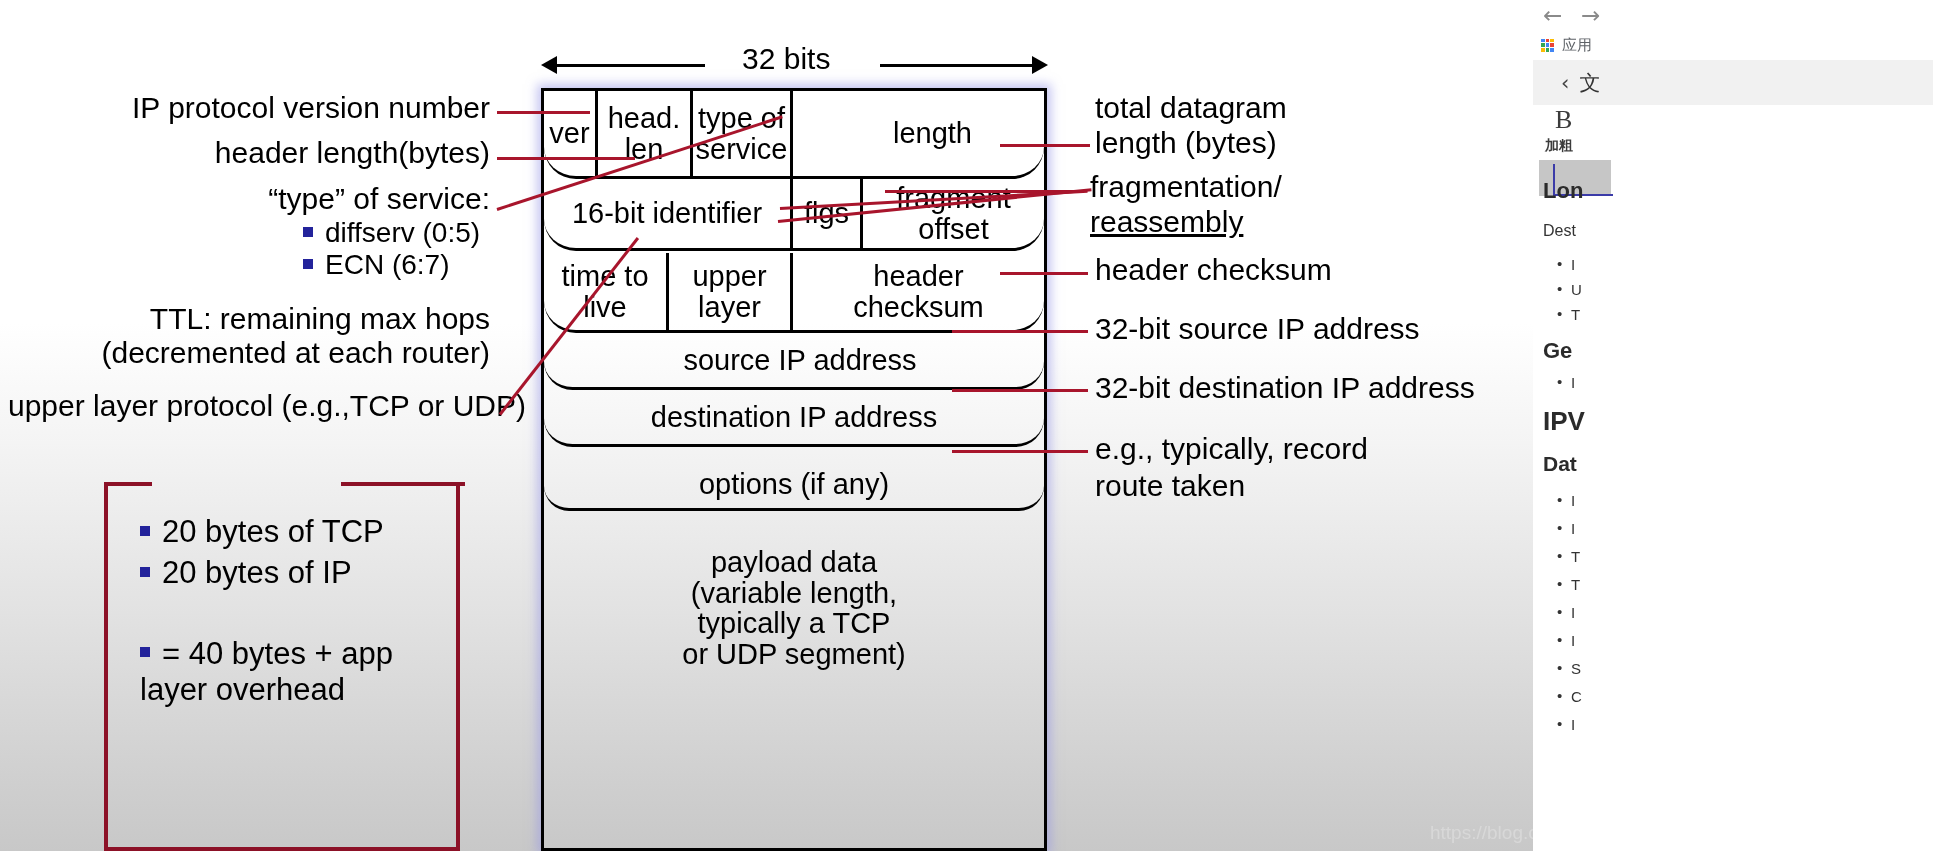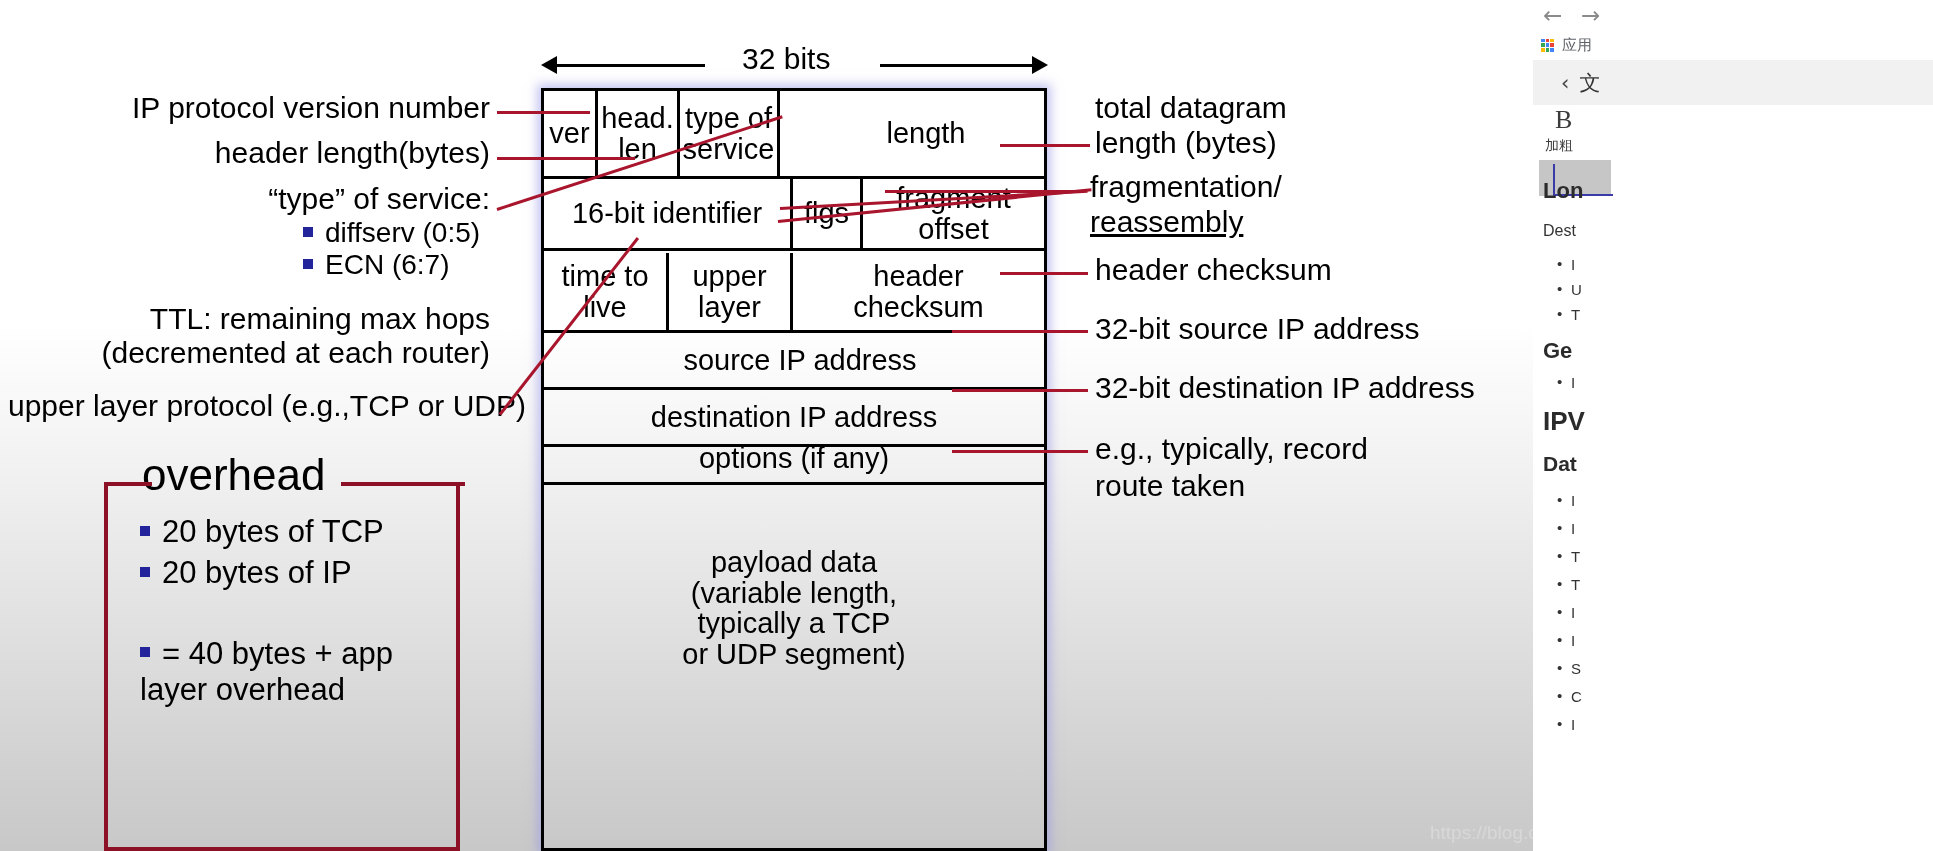--- a/index.html
+++ b/index.html
@@ -24,21 +24,21 @@
   #bits{position:absolute;left:742px;top:42px;font-size:30px;color:#000;}
   .arrowline{position:absolute;height:0;border-top:3px solid #000;}
   .arrowhead{position:absolute;width:0;height:0;}
 
   
   #dg{
     position:absolute;left:541px;top:88px;width:506px;height:763px;
     border:3px solid #000;box-sizing:border-box;background:transparent;
     box-shadow:0 0 10px 4px rgba(150,150,230,.55);
   }
-  .row{position:absolute;left:0;width:100%;box-sizing:border-box;display:flex;}
+  .row{position:absolute;left:0;width:100%;box-sizing:border-box;display:flex;border-radius:32px;}
   .cell{box-sizing:border-box;display:flex;align-items:center;justify-content:center;
         text-align:center;font-size:29px;color:#000;line-height:1.06;}
   .bb{border-bottom:3px solid #000;}
   .br{border-right:3px solid #000;}
 
   
   .lead{position:absolute;background:#a8152c;transform-origin:0 50%;height:3px;}
 
   
   #ohbox{position:absolute;left:104px;top:482px;width:356px;height:369px;
@@ -53,21 +53,21 @@
   .navarrow{position:absolute;top:2px;font-size:23px;color:#8a8a8a;font-family:"DejaVu Sans",sans-serif;}
   #appsrow{position:absolute;left:0;top:32px;height:26px;display:flex;align-items:center;}
   #appsgrid{width:13px;height:13px;display:grid;grid-template-columns:repeat(3,1fr);grid-template-rows:repeat(3,1fr);gap:1px;margin-right:8px;}
   #appsgrid i{display:block;}
   #appslabel{font-size:15px;color:#5f6368;}
   #bcbar{position:absolute;left:0;top:60px;width:400px;height:45px;background:#f1f1f1;display:flex;align-items:center;}
   #bcbar .chev{font-size:21px;color:#444;margin:0 10px 0 28px;font-family:"DejaVu Sans",sans-serif;}
   #bcbar .bctxt{font-size:21px;color:#333;}
   #fmtrow{position:absolute;left:0;top:105px;width:400px;height:52px;}
   #boldglyph{position:absolute;left:22px;top:0;font-size:26px;color:#3c3c3c;font-family:"Liberation Serif",serif;}
-  #boldlabel{position:absolute;left:12px;top:32px;font-size:14px;color:#3c3c3c;}
+  #boldlabel{position:absolute;left:12px;top:32px;font-size:14px;color:#3c3c3c;font-weight:bold;}
   #swatch{position:absolute;left:6px;top:160px;width:72px;height:36px;background:#c6c6c6;}
   #swatch i{position:absolute;left:14px;top:4px;width:58px;height:30px;border-left:2px solid #3b3ba8;border-bottom:2px solid #3b3ba8;}
   .doc-h{position:absolute;font-weight:bold;color:#2b2b2b;}
   .doc-p{position:absolute;color:#333;}
   .doc-li{position:absolute;color:#333;font-size:15px;}
   .doc-li:before{content:"\2022";position:absolute;left:-14px;top:-1px;}
 
   
   #wm{position:absolute;left:1430px;top:822px;font-size:19px;color:#d8d8d8;white-space:nowrap;}
 </style>
@@ -81,21 +81,21 @@
   <div class="arrowhead" style="left:541px;top:56px;border-top:9px solid transparent;border-bottom:9px solid transparent;border-right:16px solid #000;"></div>
   <div class="arrowline" style="left:880px;top:64px;width:152px;"></div>
   <div class="arrowhead" style="left:1032px;top:56px;border-top:9px solid transparent;border-bottom:9px solid transparent;border-left:16px solid #000;"></div>
 
   <div id="dg">
 
     <div class="row bb" style="top:0;height:88px;">
       <div class="cell br" style="width:54px;height:100%;">
         <span>ver</span>
       </div>
-      <div class="cell br" style="width:82px;height:100%;white-space:pre-line;">
+      <div class="cell br" style="width:95px;height:100%;white-space:pre-line;">
         <span>head.
 len</span>
       </div>
       <div class="cell br" style="width:100px;height:100%;white-space:pre-line;">
         <span>type of
 service</span>
       </div>
       <div class="cell" style="flex:1;height:100%;margin-left:28px;">
         <span>length</span>
       </div>
@@ -134,21 +134,21 @@
         <span>source IP address</span>
       </div>
     </div>
 
     <div class="row bb" style="top:299px;height:57px;">
       <div class="cell" style="flex:1;height:100%;">
         <span>destination IP address</span>
       </div>
     </div>
 
-    <div class="row bb" style="top:344px;height:50px;">
+    <div class="row bb" style="top:370px;height:50px;">
       <div class="cell" style="flex:1;height:100%;">
         <span>options (if any)</span>
       </div>
     </div>
 
     <div class="row" style="top:418px;height:345px;">
       <div class="cell" style="flex:1;height:100%;white-space:pre-line;align-items:flex-start;padding-top:38px;">
         <span>payload data
 (variable length,
 typically a TCP
@@ -197,21 +197,20 @@
   <div class="txt ann" style="left:1095px;top:313px;">32-bit source IP address</div>
   <div class="lead" style="left:952px;top:330px;width:136px;"></div>
 
   <div class="txt ann" style="left:1095px;top:372px;">32-bit destination IP address</div>
   <div class="lead" style="left:952px;top:389px;width:136px;"></div>
 
   <div class="txt ann" style="left:1095px;top:433px;">e.g., typically, record</div>
   <div class="txt ann" style="left:1095px;top:470px;">route taken</div>
   <div class="lead" style="left:952px;top:450px;width:136px;"></div>
 
-  <div id="ohtitle">overhead</div>
   <div id="ohline"></div>
   <div id="ohbox"></div>
 
   <div class="txt bul" style="left:140px;top:516px;font-size:31px;">
     <span class="sq"></span><span>20 bytes of TCP</span>
   </div>
   <div class="txt bul" style="left:140px;top:557px;font-size:31px;">
     <span class="sq"></span><span>20 bytes of IP</span>
   </div>
   <div class="txt bul" style="left:140px;top:599px;font-size:31px;white-space:pre-line;line-height:1.18;">

